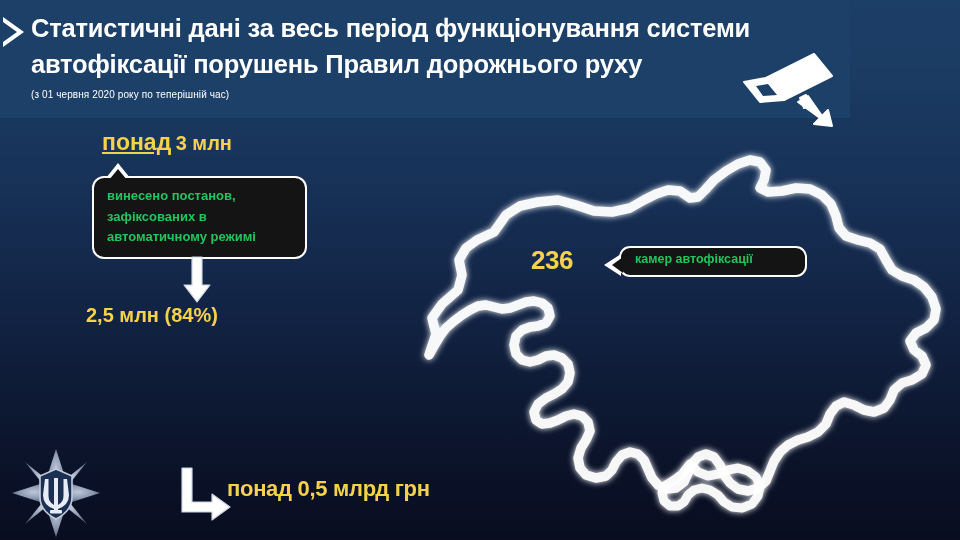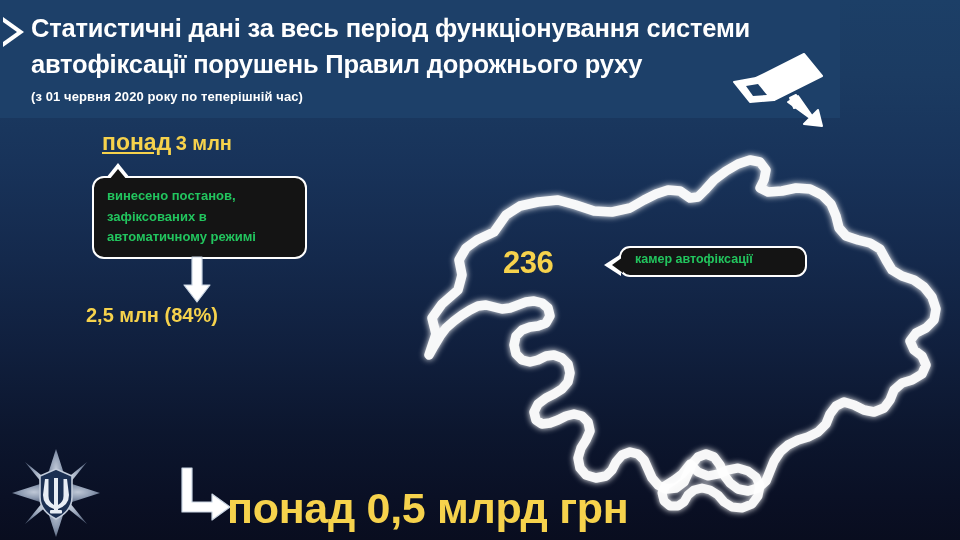--- a/index.html
+++ b/index.html
@@ -26,20 +26,21 @@
     -webkit-font-smoothing: antialiased;
   }
 
   
   .header {
     position: absolute;
     left: 0; top: 0;
     width: 840px;
     height: 118px;
     background: #1d4069;
+    padding-left: 10px;
   }
   .header-triangle {
     position: absolute;
     left: 3px;
     top: 17px;
     width: 0; height: 0;
     border-left: 21px solid #ffffff;
     border-top: 15px solid transparent;
     border-bottom: 15px solid transparent;
   }
@@ -62,22 +63,22 @@
     font-size: 25.5px;
     font-weight: bold;
     line-height: 36px;
     letter-spacing: -0.2px;
   }
   .subtitle {
     position: absolute;
     left: 31px;
     top: 89px;
     color: #ffffff;
-    font-size: 13px;
-    font-weight: bold;
+    font-size: 10px;
+    font-weight: normal;
     letter-spacing: 0.1px;
   }
   .camera-icon {
     position: absolute;
     right: 10px;
     top: 48px;
     width: 104px;
     height: 82px;
   }
 
@@ -91,23 +92,22 @@
   }
   .fig .small { font-size: 23px; text-decoration: underline; }
   .fig .big   { font-size: 20px; }
 
   #fig-1 { left: 102px; top: 130px; }
   #fig-2 { left: 86px;  top: 307px; }
   #fig-2 .line2 { display: block; margin-top: -2px; }
   #fig-3 {
     left: 227px;
     top: 477px;
-    font-size: 43px;
+    font-size: 22px;
     letter-spacing: -0.3px;
-    margin-top: 9px;
   }
 
   
   .callout {
     position: absolute;
     background: #141414;
     border: 2.5px solid #ffffff;
     border-radius: 12px;
     color: #22c55e;
     font-size: 13px;
@@ -303,21 +303,21 @@
 
     <path d="M292 352
              L300 360 L310 364 L320 362 L330 358 L340 356
              L350 359 L358 365 L362 374 L360 384 L354 392
              L344 396 L334 395 L326 390 L320 383 L312 378
              L304 376 L296 378 L290 383 L286 390 L280 394
              L272 394 L266 389 L264 381 L268 373 L276 368
              L284 362 Z" fill="none" stroke="#ffffff" stroke-width="9" stroke-linejoin="round" stroke-linecap="round" filter="url(#glow)" opacity="0.97"></path>
   </svg>
 
-  <div class="fig" id="fig-cameras" style="left:503px; top:247px; font-size:31px; letter-spacing:-0.5px;">236</div>
+  <div class="fig" id="fig-cameras" style="left:531px; top:247px; font-size:26px; letter-spacing:-0.5px;">236</div>
 
   <div class="callout" id="callout-3">
     <span class="tail-left"></span>
     <span class="tail-left-b"></span>
     <span>камер автофіксації</span>
   </div>
 
   <svg class="badge" viewBox="0 0 92 92">
     <defs>
       <radialGradient id="starg" cx="50%" cy="45%" r="60%">

